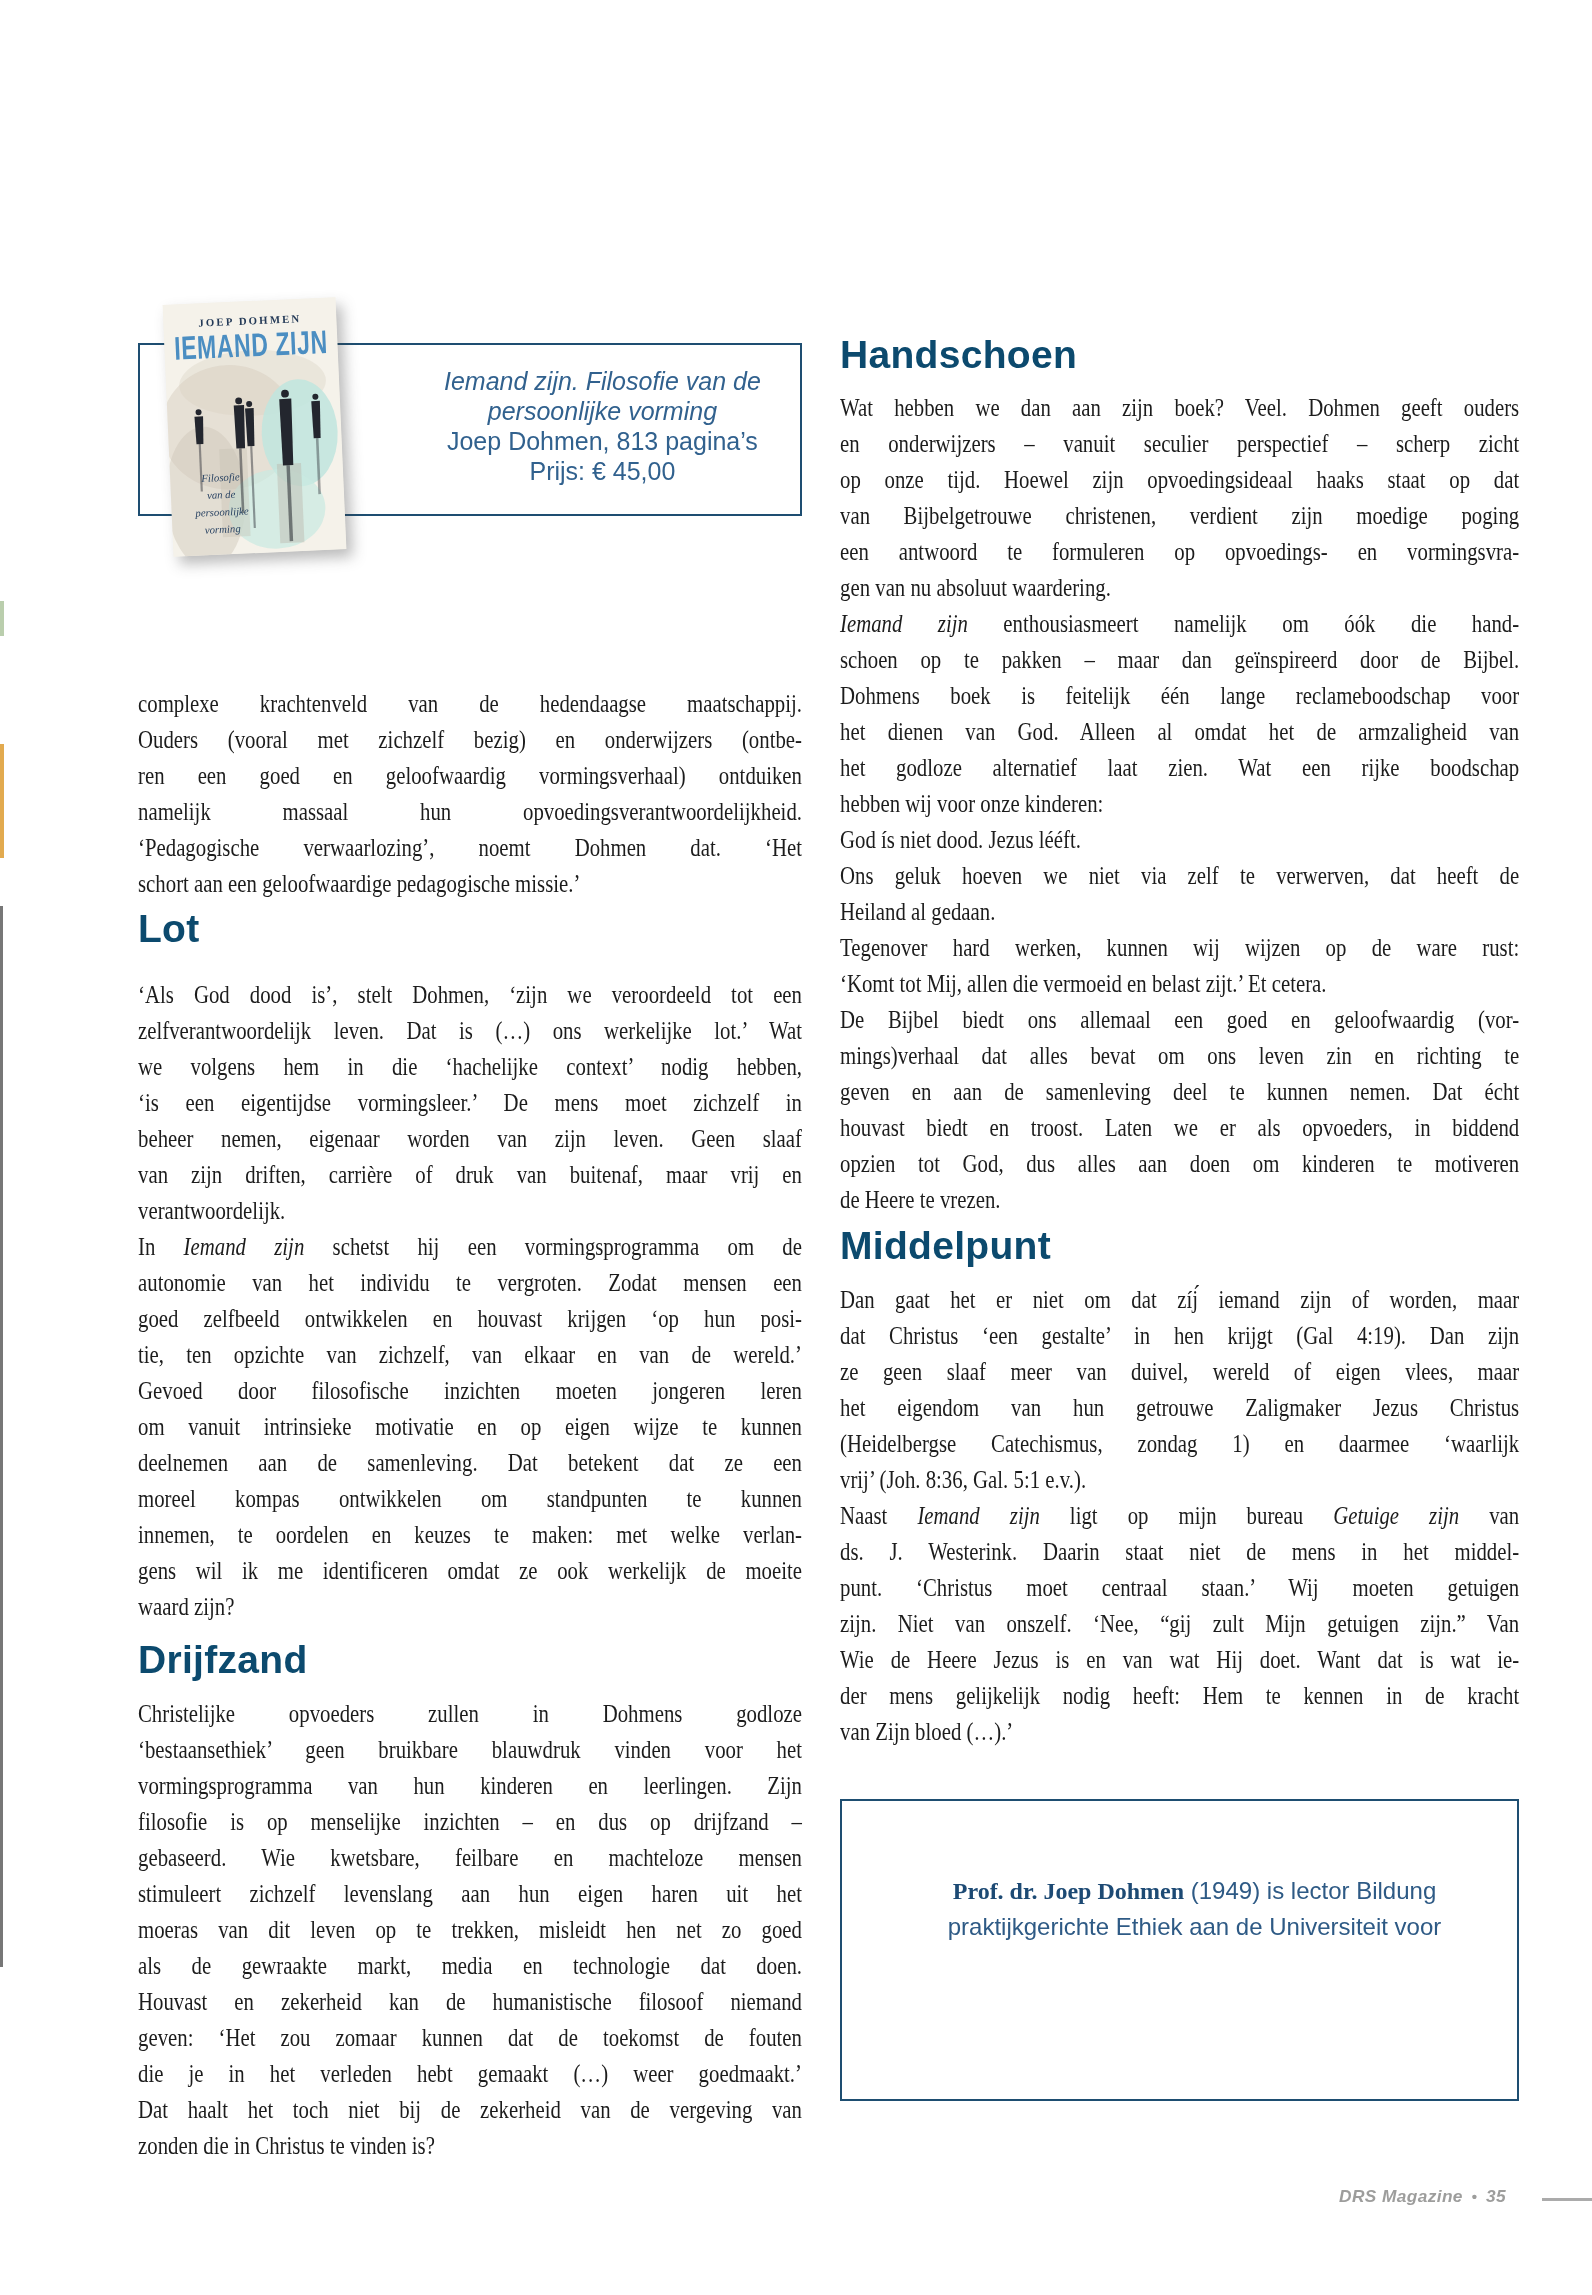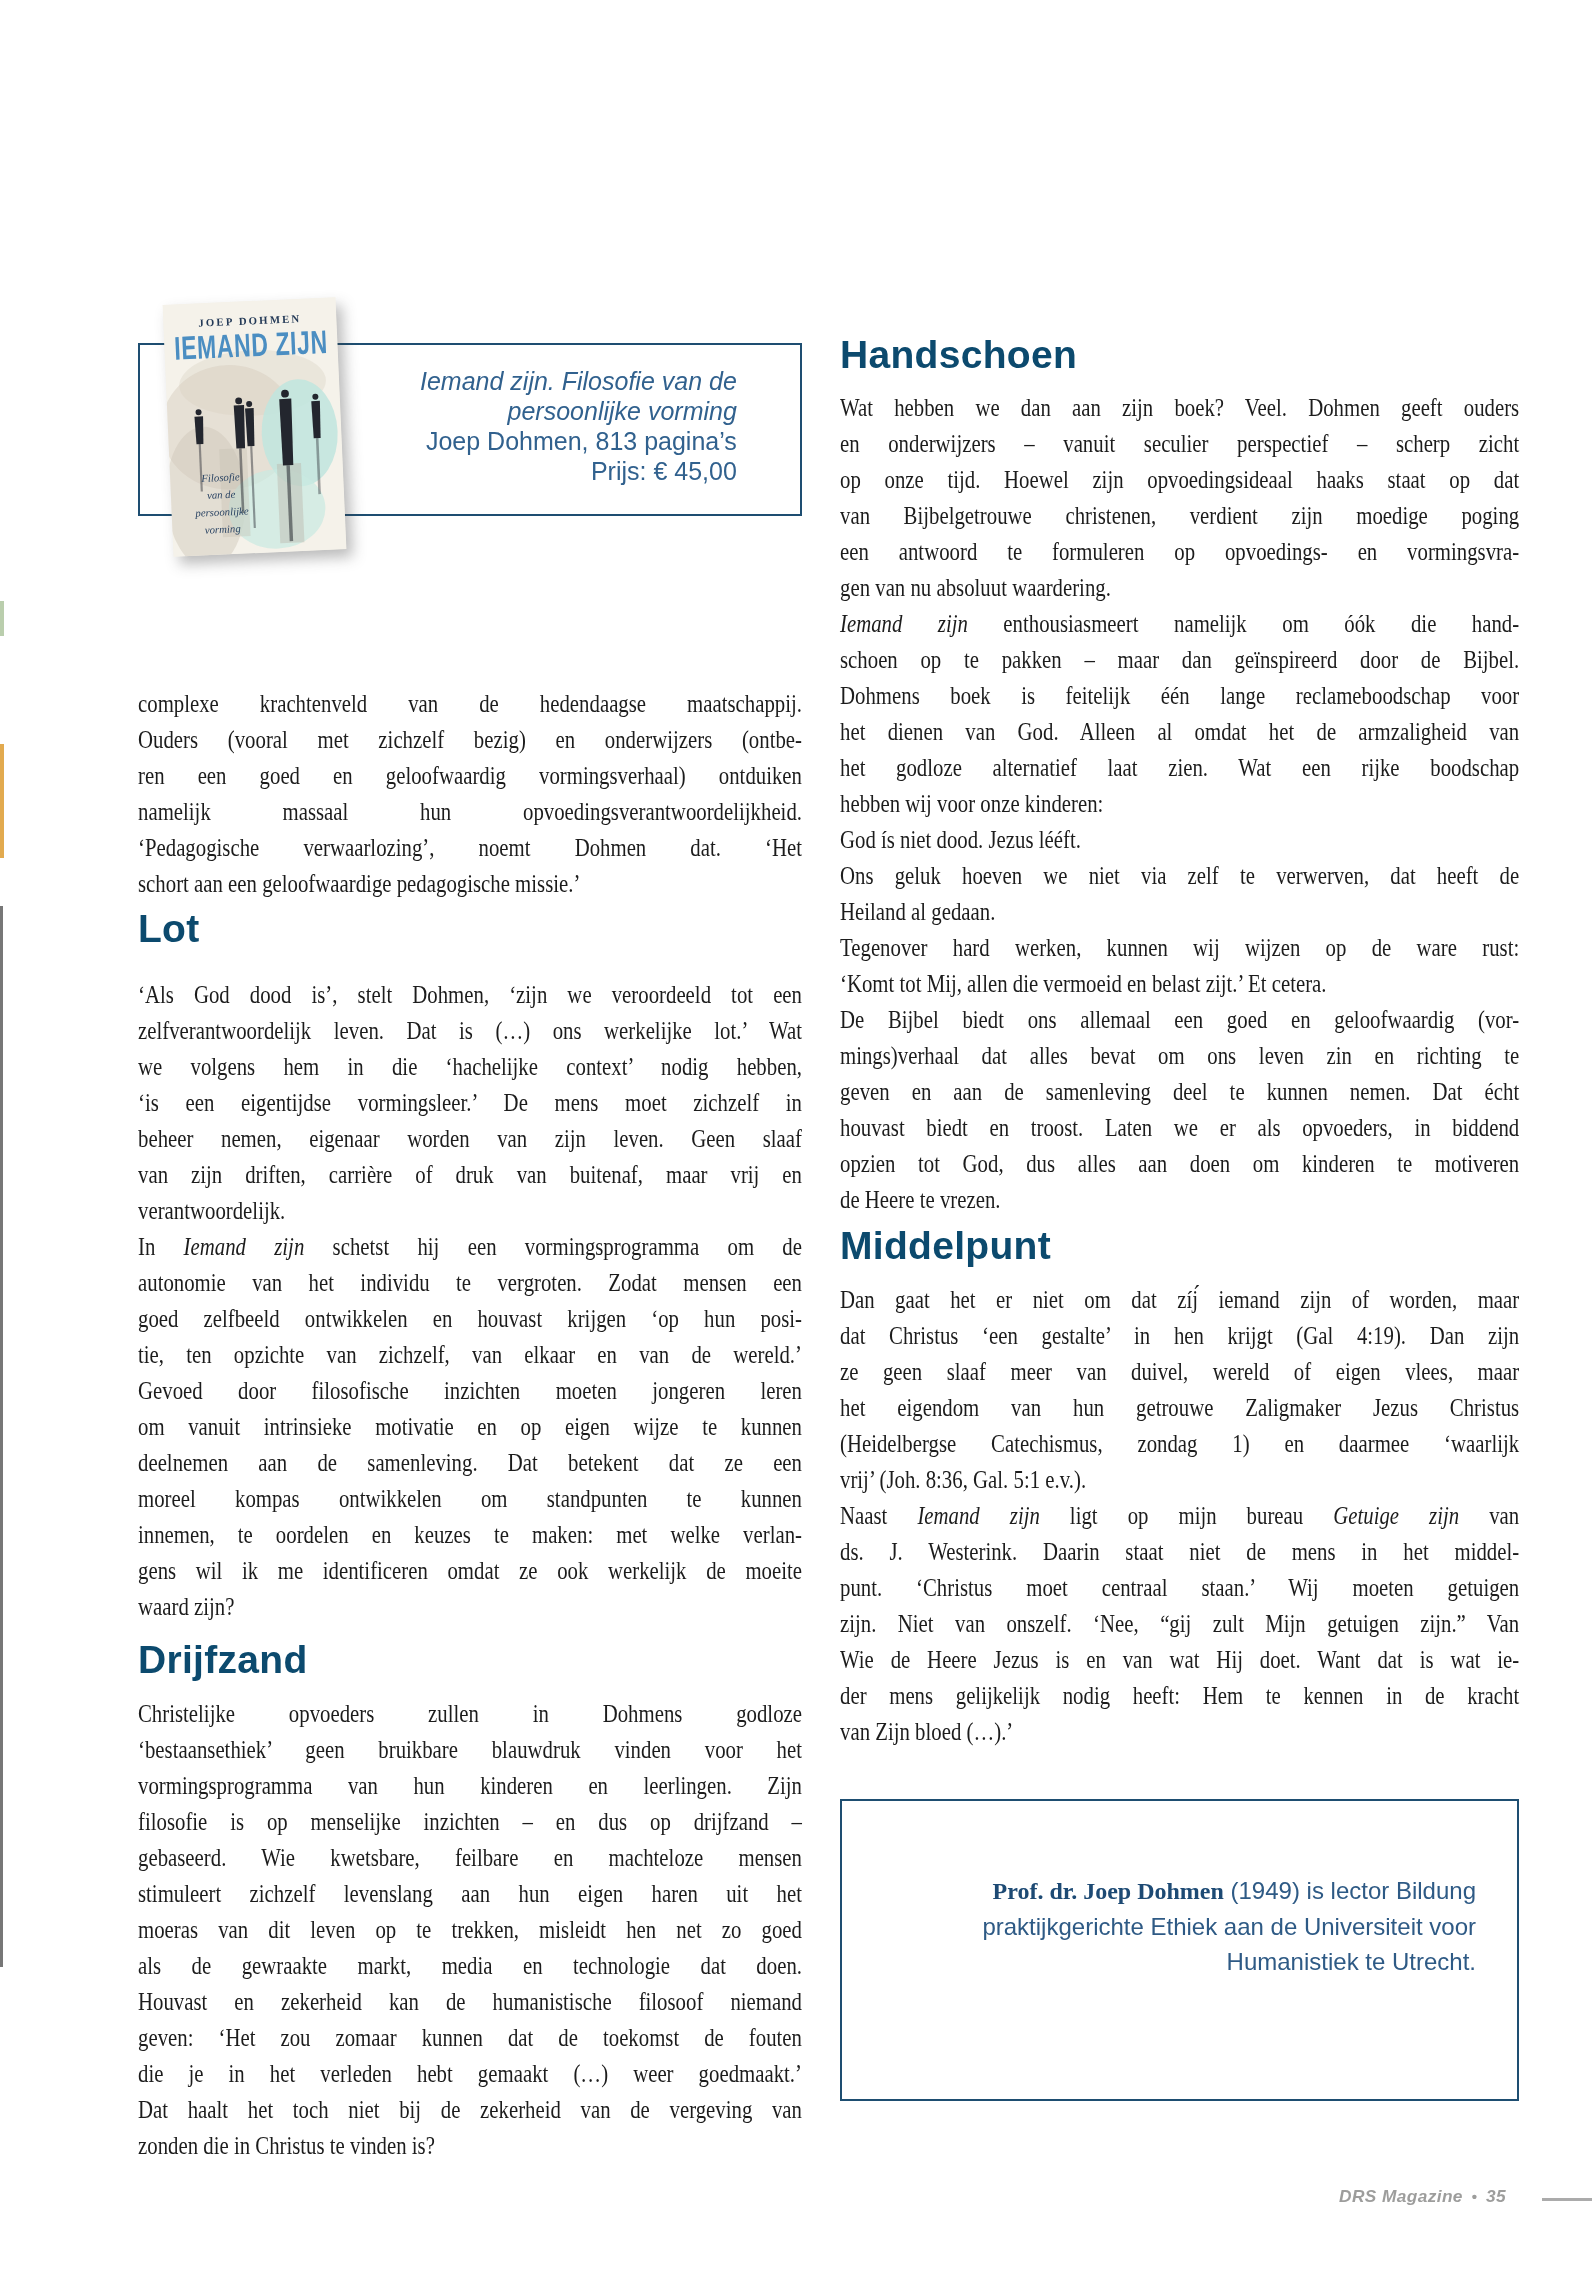--- a/index.html
+++ b/index.html
@@ -22,21 +22,21 @@
          box-shadow:6px 7.8px 14px rgba(60,60,60,.35);background:#f5f2ea;}
   .cover svg{display:block;}
 
   
   .condense{position:absolute;transform:scaleX(0.8);transform-origin:0 0;}
   .col-left{left:138px;width:830px;}
   .col-right{left:840px;width:849px;}
   .body-lines{font-size:26px;line-height:36px;color:#1c1c1c;}
   .tl{text-align:justify;text-align-last:justify;white-space:nowrap;}
   .tl.end{text-align-last:left;}
-  .rag .tl{text-align:right;text-align-last:auto;}
+  .rag .tl{text-align:center;text-align-last:auto;margin-left:24px;}
   .it{font-style:italic;}
   .bd{font-weight:700;font-family:Liberation Serif, serif;}
   .heading{position:absolute;font-family:"Liberation Sans",sans-serif;font-weight:800;
            font-size:39px;letter-spacing:0.3px;color:#0c4a6e;line-height:35px;}
 
   
   .bio-box{position:absolute;left:840px;top:1799px;width:679px;height:302px;
            border:2.6px solid #1e4e71;box-sizing:border-box;background:#ffffff;}
   .bio-text{position:absolute;left:889px;top:1873px;width:587px;
             font-family:"Liberation Sans",sans-serif;font-size:24px;line-height:35px;color:#2e5a85;}
@@ -195,21 +195,20 @@
       <div class="tl"><span>zijn. Niet van onszelf. ‘Nee, “gij zult Mijn getuigen zijn.” Van</span></div>
       <div class="tl"><span>Wie de Heere Jezus is en van wat Hij doet. Want dat is wat ie-</span></div>
       <div class="tl"><span>der mens gelijkelijk nodig heeft: Hem te kennen in de kracht</span></div>
       <div class="tl end"><span>van Zijn bloed (…).’</span></div>
     </div>
 
   <div class="bio-box"></div>
   <div class="bio-text rag">
       <div class="tl"><span class="bd">Prof. dr. Joep Dohmen</span><span> (1949) is lector Bildung</span></div>
       <div class="tl"><span>praktijkgerichte Ethiek aan de Universiteit voor</span></div>
-      <div class="tl"><span>Humanistiek te Utrecht.</span></div>
     </div>
 
   <div class="footer">
     <span class="fm">DRS Magazine</span><span class="dot">•</span><span class="fm">35</span>
   </div>
   <div class="footer-rule"></div>
 
 </div>
 
 

